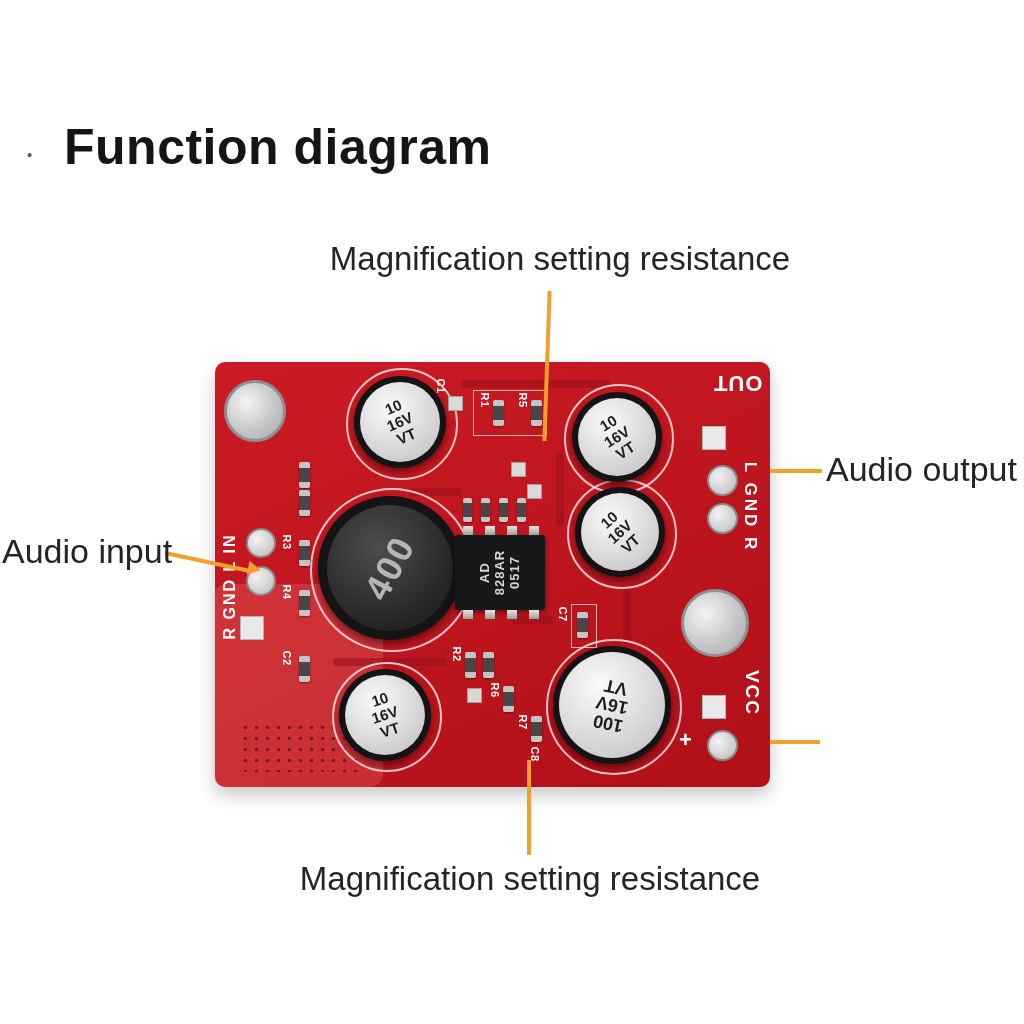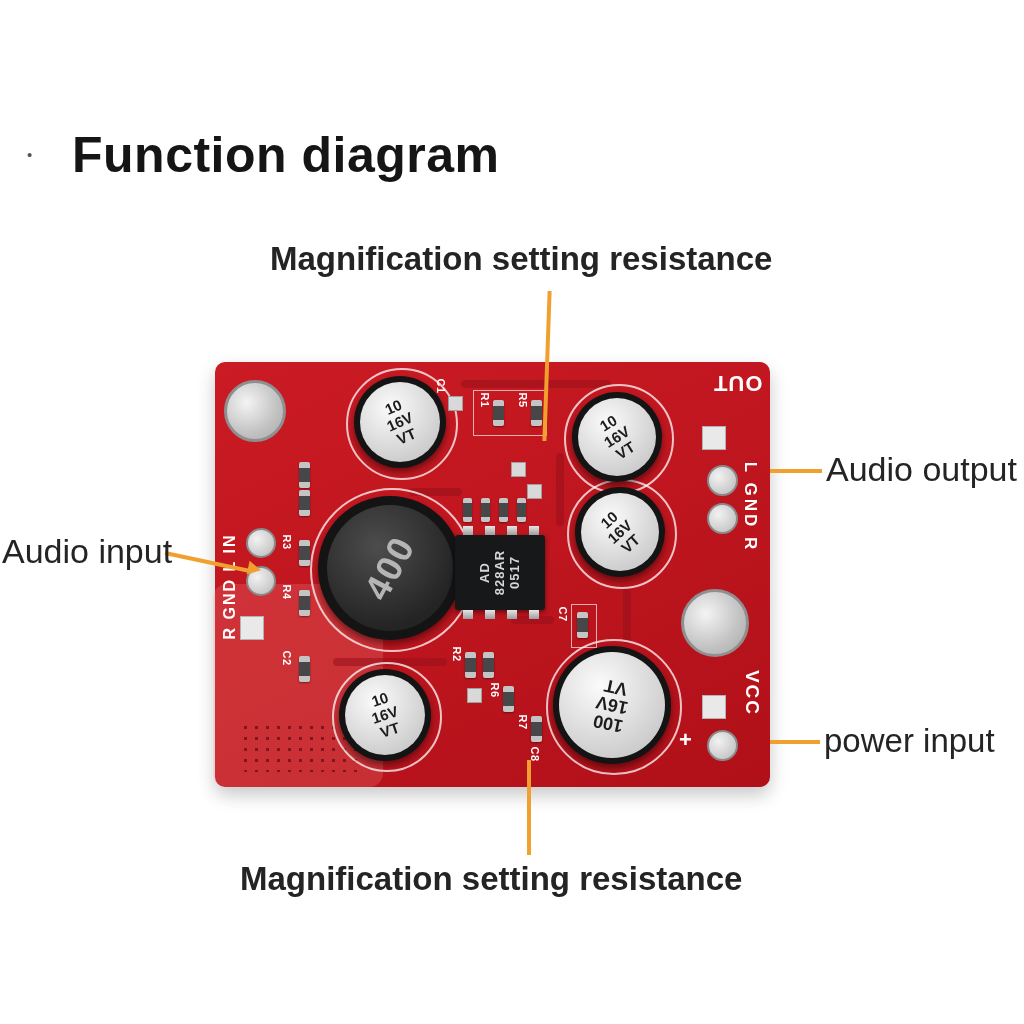--- a/index.html
+++ b/index.html
@@ -1,26 +1,26 @@
 <!DOCTYPE html>
 <html style="--board-red: #c0161f; --line-orange: #f1a02f; --silkscreen: #ffffff;"><head>
 <meta charset="utf-8">
 <style>
   html,body{margin:0;padding:0;background:#ffffff;}
   .canvas{position:relative;width:1024px;height:1024px;background:#ffffff;overflow:hidden;
           font-family:"Liberation Sans","DejaVu Sans",sans-serif;}
 
   
   .title-bullet{position:absolute;left:27px;top:146px;font-size:15px;color:#555;}
-  .page-title{position:absolute;left:64px;top:118px;margin:8px;font-size:50px;font-weight:800;
+  .page-title{position:absolute;left:64px;top:118px;margin:0;font-size:50px;font-weight:800;
               color:#151515;letter-spacing:0.5px;}
 
   
   .ann{position:absolute;color:#242424;font-size:33px;font-weight:400;white-space:nowrap;}
-  .ann.center{text-align:left;font-weight:bold;}
+  .ann.center{text-align:center;}
 
   
   .leader{position:absolute;background:var(--line-orange,#f1a02f);}
   .arrowhead{position:absolute;width:0;height:0;border-top:7px solid transparent;
              border-bottom:7px solid transparent;border-left:13px solid var(--line-orange,#f1a02f);}
 
   
   .board{position:absolute;left:215px;top:362px;width:555px;height:425px;border-radius:10px;
          background:linear-gradient(155deg,#cb1b24 0%,var(--board-red,#c0161f) 45%,#b01019 100%);
          box-shadow:0 8px 18px rgba(0,0,0,.22);}
@@ -230,17 +230,16 @@
 
   <div class="leader" style="left:545px;top:291px;width:4px;height:150px;transform:rotate(2deg);"></div>
   <div class="leader" style="left:527px;top:760px;width:4px;height:95px;"></div>
   <div class="leader" style="left:770px;top:469px;width:52px;height:4px;"></div>
   <div class="leader" style="left:770px;top:740px;width:50px;height:4px;"></div>
   <div class="leader" style="left:165px;top:551px;width:88px;height:4px;transform:rotate(12deg);transform-origin:left center;"></div>
   <div class="arrowhead" style="left:248px;top:562px;transform:rotate(12deg);"></div>
 
   <div class="ann" style="left:826px;top:450px;font-size:34px;">Audio output</div>
   <div class="ann" style="left:2px;top:532px;font-size:34px;">Audio input</div>
-  <div class="ann" style="left:824px;top:722px;font-size:33px;">power input</div>
 
   <div class="ann center" style="left:240px;top:860px;width:580px;">Magnification setting resistance</div>
 
 </div>
 
 </body></html>

